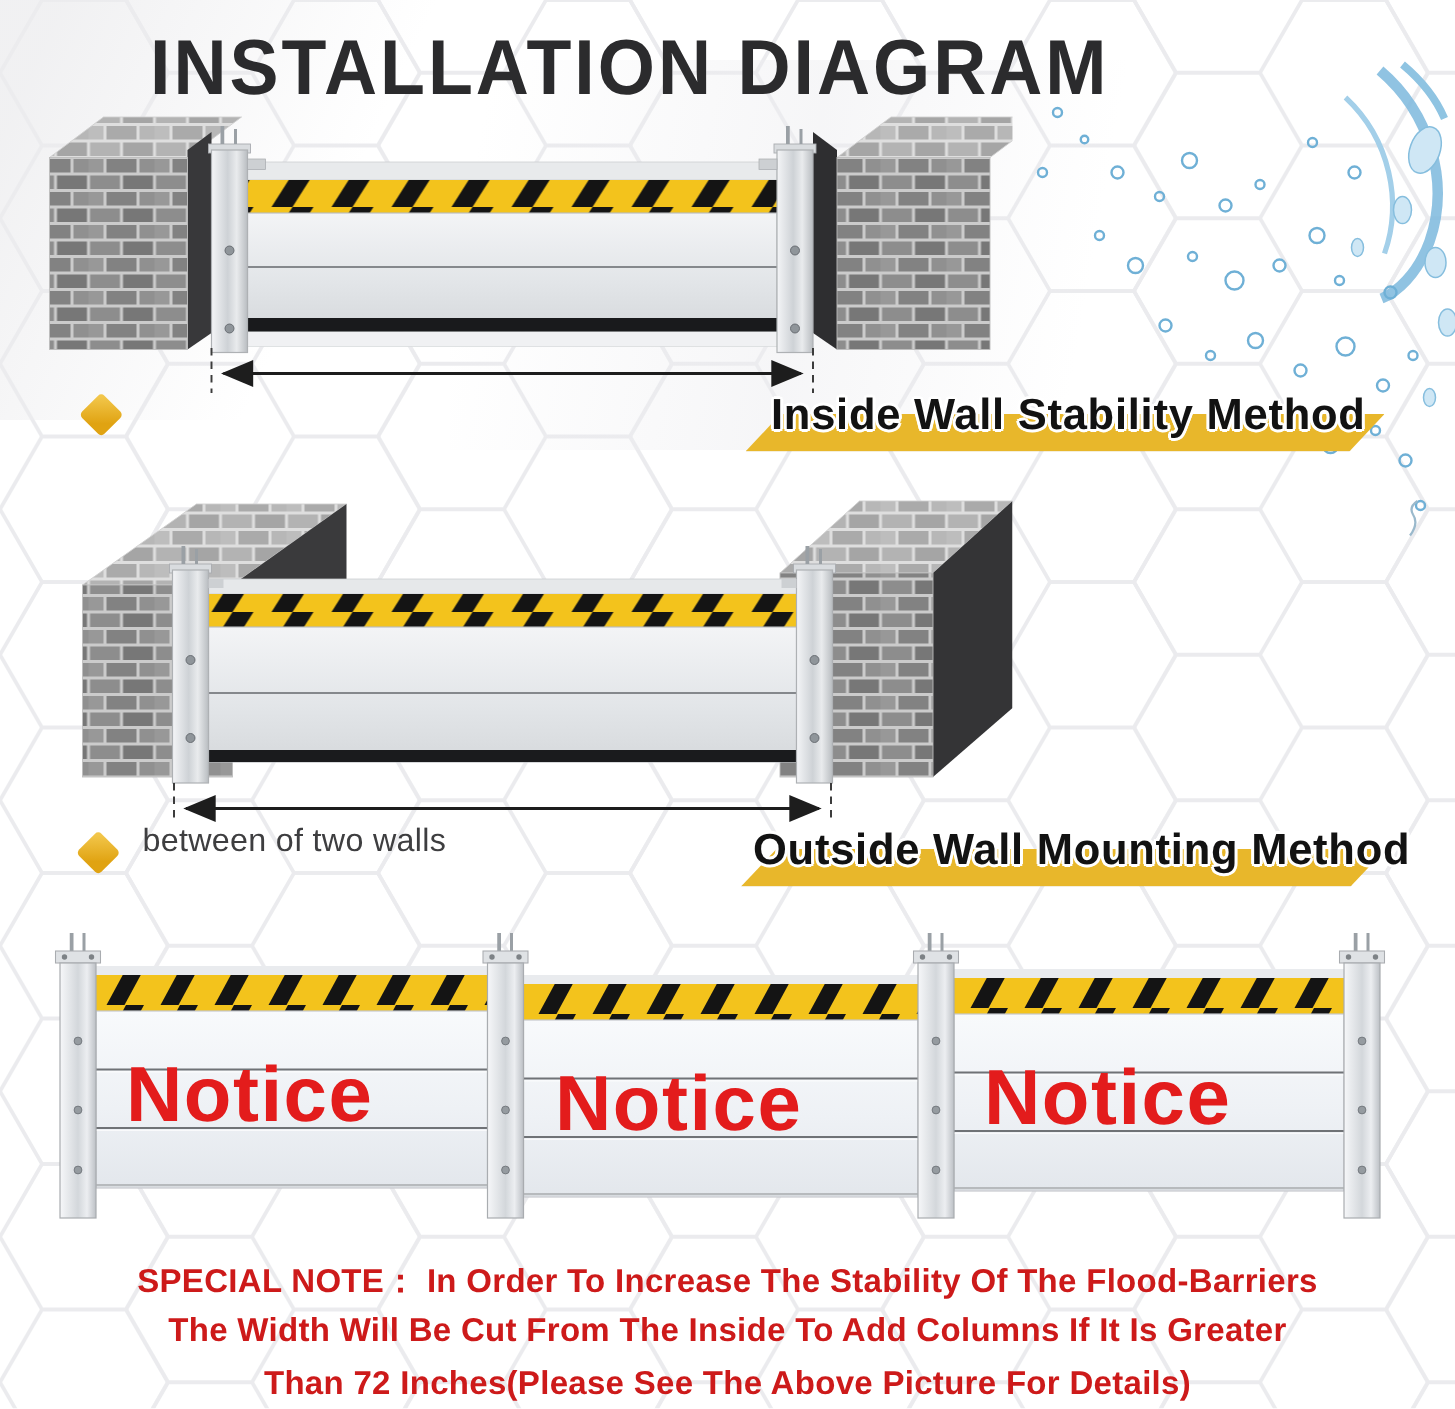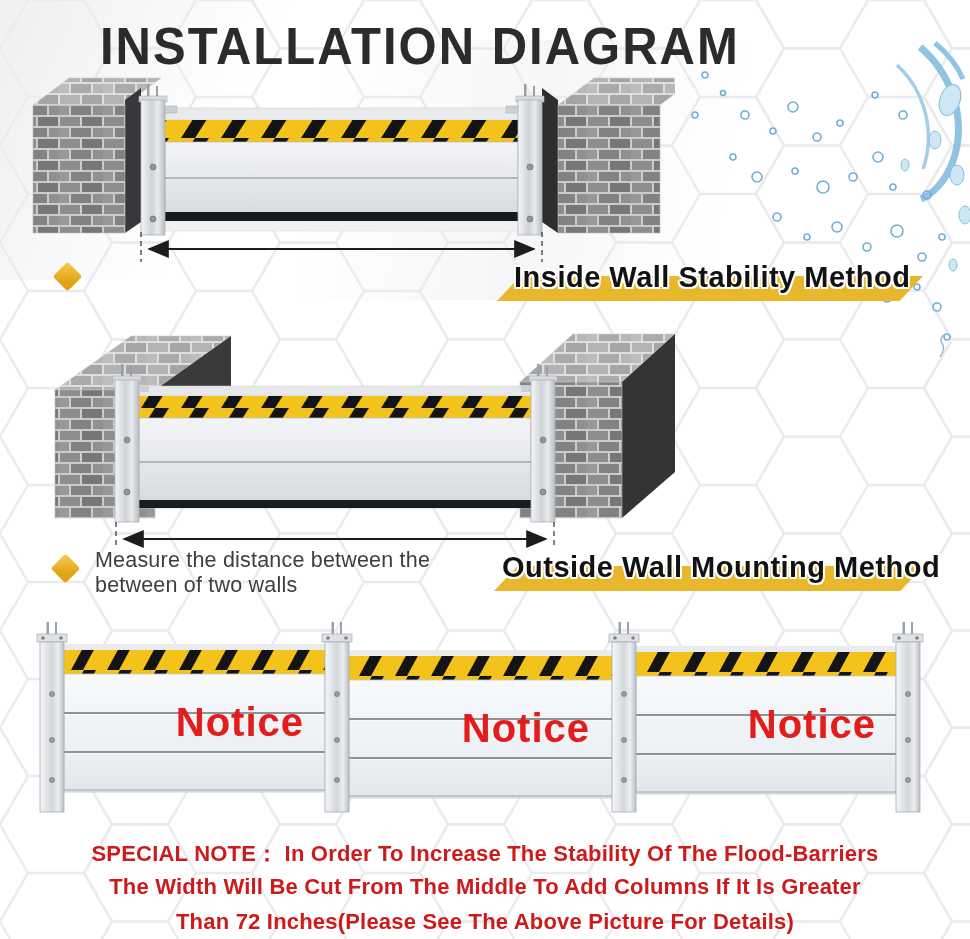--- a/index.html
+++ b/index.html
@@ -41,22 +41,22 @@
     box-shadow:0 1px 0 rgba(0,0,0,.15);
   }
   .banner-text{
     position:absolute;z-index:3;font-size:29px;font-weight:800;color:#121212;
     white-space:nowrap;letter-spacing:.5px;
     text-shadow:-2px 0 #fff,2px 0 #fff,0 -2px #fff,0 2px #fff,
                 -1.5px -1.5px #fff,1.5px 1.5px #fff,1.5px -1.5px #fff,-1.5px 1.5px #fff;
   }
   
   .notice{
-    position:absolute;z-index:3;width:220px;text-align:right;
-    font-size:40px;font-weight:700;color:#e31c1c;letter-spacing:1px;
+    position:absolute;z-index:3;width:220px;text-align:left;
+    font-size:52px;font-weight:700;color:#e31c1c;letter-spacing:1px;
   }
   
   .note-line{
     position:absolute;z-index:3;left:0;width:970px;text-align:center;
     font-weight:700;color:#cd1a1a;font-size:22px;letter-spacing:.2px;
   }
   #note1{top:839px;}
   #note2{top:874px;}
   #note3{top:909px;}
 </style>
@@ -298,21 +298,20 @@
 
   <g>
     <line x1="101" y1="202" x2="101" y2="227" stroke="#3c3c3c" stroke-width="1.3" stroke-dasharray="5,4"></line>
     <line x1="539" y1="202" x2="539" y2="227" stroke="#3c3c3c" stroke-width="1.3" stroke-dasharray="5,4"></line>
     <line x1="109" y1="219" x2="531" y2="219" stroke="#1d1d1d" stroke-width="2" marker-start="url(#ah2)" marker-end="url(#ah2)"></line>
   </g>
 </svg>
 
 <div class="diamond" style="left:55px;top:558px;"></div>
 <div class="caption" style="left:95px;top:548px;">
-  <div>Measure the distance between the</div>
   <div>between of two walls</div>
 </div>
 <div class="banner" style="left:494px;top:566px;width:430px;"></div>
 <div class="banner-text" style="left:502px;top:551px;">Outside Wall Mounting Method</div>
 
 <svg class="layer diag" style="left:30px;top:622px;" width="910" height="200" viewBox="0 0 910 200">
   <defs>
     <pattern id="hazB" width="36" height="24" patternUnits="userSpaceOnUse">
       <rect width="36" height="24" fill="#f3c31c"></rect>
       <polygon points="5,24 18,0 30,0 17,24" fill="#141414"></polygon>
@@ -407,14 +406,14 @@
       <circle cx="12" cy="158" r="2.6" fill="#959ba0" stroke="#70757a" stroke-width="0.6"></circle>
     </g>
   </g>
 </svg>
 
 <div class="notice" style="left:84px;top:700px;">Notice</div>
 <div class="notice" style="left:370px;top:706px;">Notice</div>
 <div class="notice" style="left:656px;top:702px;">Notice</div>
 
 <div id="note1" class="note-line">SPECIAL NOTE：  In Order To Increase The Stability Of The Flood-Barriers</div>
-<div id="note2" class="note-line">The Width Will Be Cut From The Middle To Add Columns If It Is Greater</div>
+<div id="note2" class="note-line">The Width Will Be Cut From The Inside To Add Columns If It Is Greater</div>
 <div id="note3" class="note-line">Than 72 Inches(Please See The Above Picture For Details)</div>
 
 </body></html>

